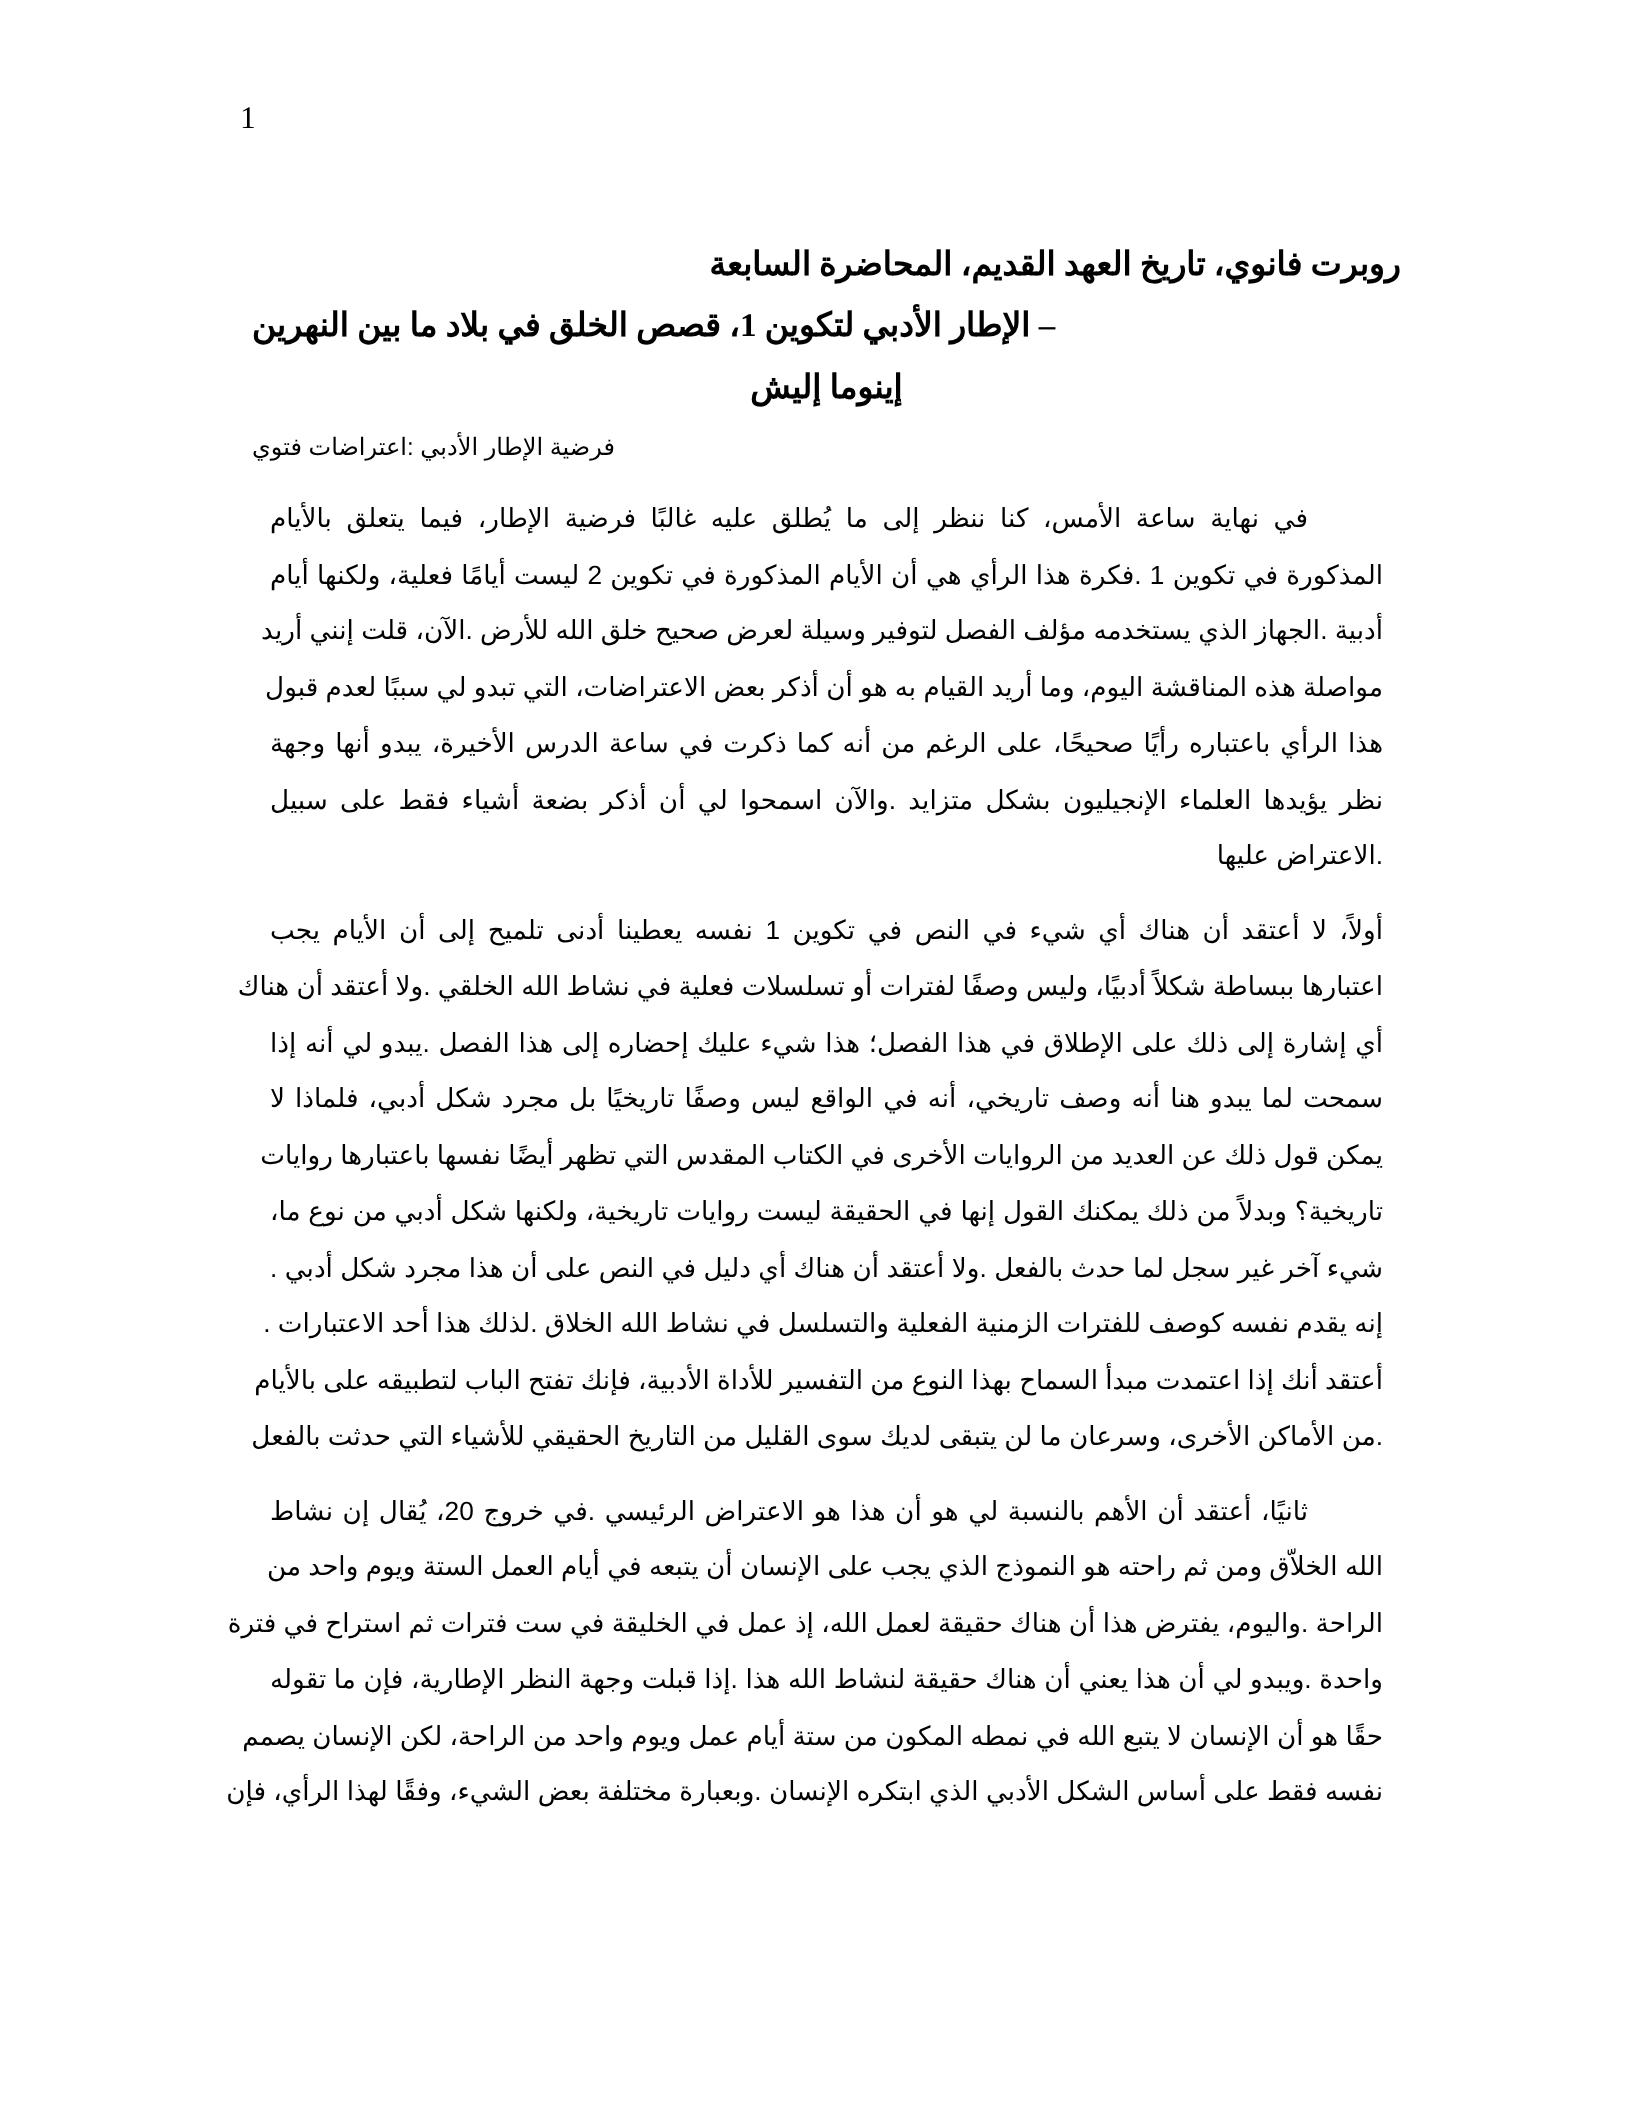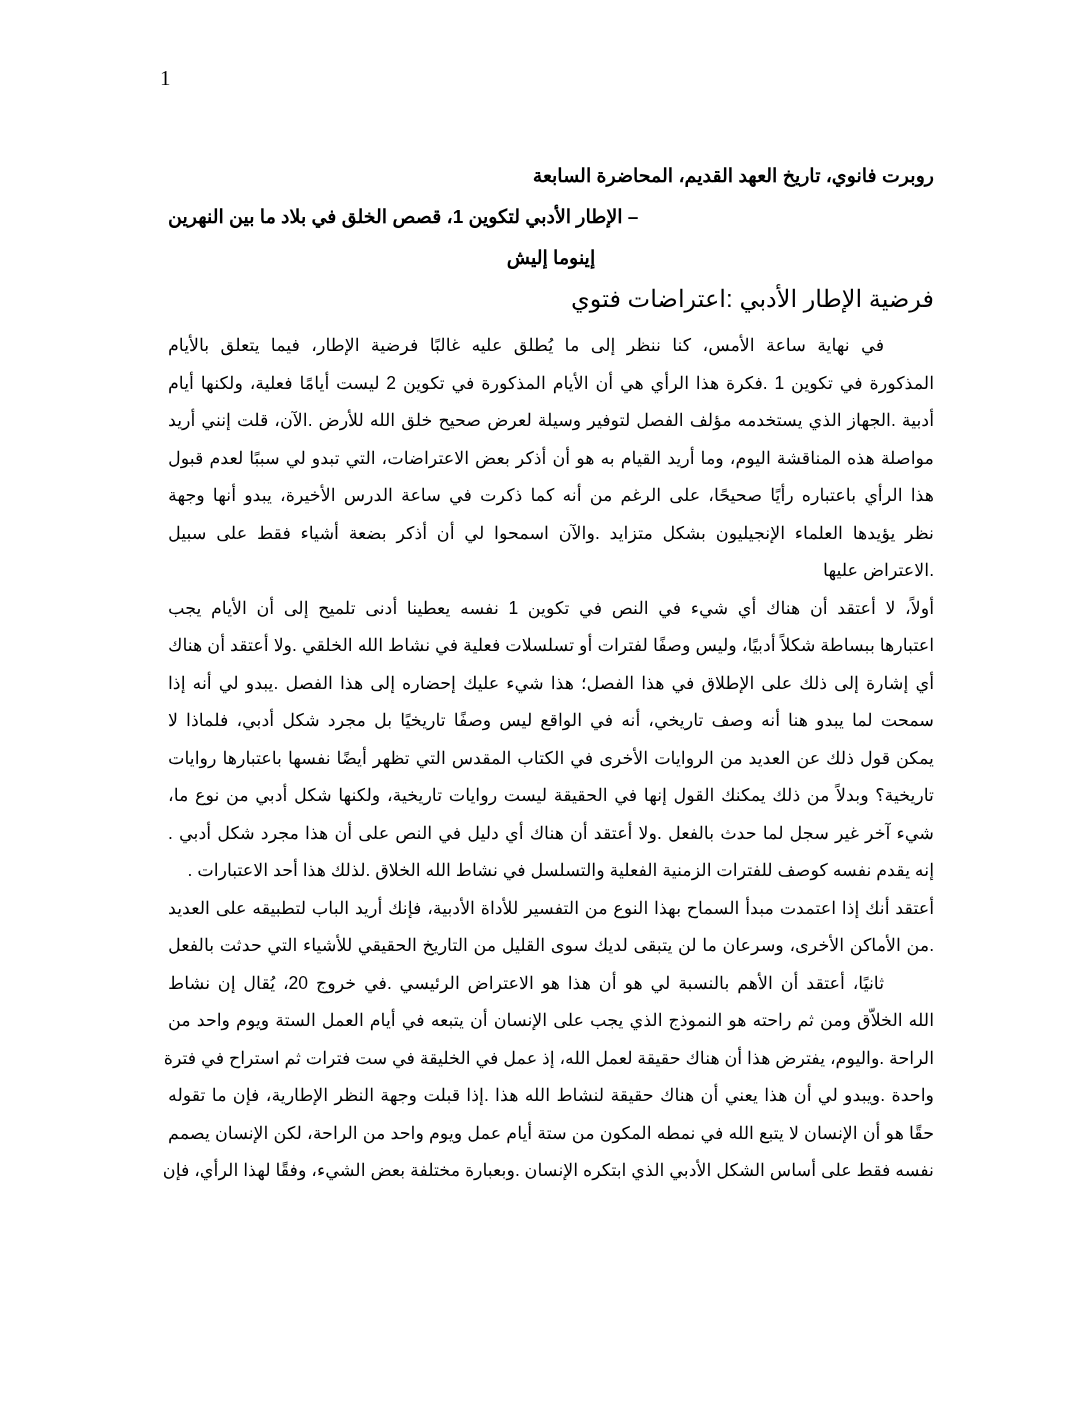--- a/index.html
+++ b/index.html
@@ -24,46 +24,47 @@
     .content {
       position: absolute;
       left: 168px;
       top: 166px;
       width: 766px;
       direction: rtl;
       font-family: "Liberation Sans", sans-serif;
     }
     .heading {
       font-weight: bold;
-      font-size: 19px;
+      font-size: 22px;
       line-height: 20px;
       text-align: right;
       margin: 0 0 21px 0;
       white-space: nowrap;
+      font-family: Liberation Serif, serif;
     }
     .heading.center {
       text-align: left;
       padding-right: 110px;
     }
     .heading.centered-author {
       text-align: center;
       padding-right: 0;
     }
     .section-title {
-      font-size: 24px;
+      font-size: 16px;
       line-height: 20px;
       margin: 0 0 18px 0;
-      text-align: right;
+      text-align: left;
     }
     .para {
       font-size: 17.5px;
       line-height: 37.5px;
       text-align: justify;
       text-align-last: right;
-      margin: 0;
+      margin: 12px;
     }
     .line {
       display: block;
       white-space: nowrap;
       text-align: justify;
       text-align-last: justify;
     }
     .line.last {
       text-align-last: right;
     }
@@ -95,21 +96,21 @@
 
   <div class="para">
     <span class="line">أولاً، لا أعتقد أن هناك أي شيء في النص في تكوين 1 نفسه يعطينا أدنى تلميح إلى أن الأيام يجب</span>
     <span class="line">اعتبارها ببساطة شكلاً أدبيًا، وليس وصفًا لفترات أو تسلسلات فعلية في نشاط الله الخلقي .ولا أعتقد أن هناك</span>
     <span class="line">أي إشارة إلى ذلك على الإطلاق في هذا الفصل؛ هذا شيء عليك إحضاره إلى هذا الفصل .يبدو لي أنه إذا</span>
     <span class="line">سمحت لما يبدو هنا أنه وصف تاريخي، أنه في الواقع ليس وصفًا تاريخيًا بل مجرد شكل أدبي، فلماذا لا</span>
     <span class="line">يمكن قول ذلك عن العديد من الروايات الأخرى في الكتاب المقدس التي تظهر أيضًا نفسها باعتبارها روايات</span>
     <span class="line">تاريخية؟ وبدلاً من ذلك يمكنك القول إنها في الحقيقة ليست روايات تاريخية، ولكنها شكل أدبي من نوع ما،</span>
     <span class="line">شيء آخر غير سجل لما حدث بالفعل .ولا أعتقد أن هناك أي دليل في النص على أن هذا مجرد شكل أدبي .</span>
     <span class="line last">إنه يقدم نفسه كوصف للفترات الزمنية الفعلية والتسلسل في نشاط الله الخلاق .لذلك هذا أحد الاعتبارات .</span>
-    <span class="line">أعتقد أنك إذا اعتمدت مبدأ السماح بهذا النوع من التفسير للأداة الأدبية، فإنك أريد الباب لتطبيقه على العديد</span>
+    <span class="line">أعتقد أنك إذا اعتمدت مبدأ السماح بهذا النوع من التفسير للأداة الأدبية، فإنك تفتح الباب لتطبيقه على بالأيام</span>
     <span class="line">.من الأماكن الأخرى، وسرعان ما لن يتبقى لديك سوى القليل من التاريخ الحقيقي للأشياء التي حدثت بالفعل</span>
   </div>
 
   <div class="para">
     <span class="line first">ثانيًا، أعتقد أن الأهم بالنسبة لي هو أن هذا هو الاعتراض الرئيسي .في خروج 20، يُقال إن نشاط</span>
     <span class="line">الله الخلاّق ومن ثم راحته هو النموذج الذي يجب على الإنسان أن يتبعه في أيام العمل الستة ويوم واحد من</span>
     <span class="line">الراحة .واليوم، يفترض هذا أن هناك حقيقة لعمل الله، إذ عمل في الخليقة في ست فترات ثم استراح في فترة</span>
     <span class="line">واحدة .ويبدو لي أن هذا يعني أن هناك حقيقة لنشاط الله هذا .إذا قبلت وجهة النظر الإطارية، فإن ما تقوله</span>
     <span class="line">حقًا هو أن الإنسان لا يتبع الله في نمطه المكون من ستة أيام عمل ويوم واحد من الراحة، لكن الإنسان يصمم</span>
     <span class="line">نفسه فقط على أساس الشكل الأدبي الذي ابتكره الإنسان .وبعبارة مختلفة بعض الشيء، وفقًا لهذا الرأي، فإن</span>

